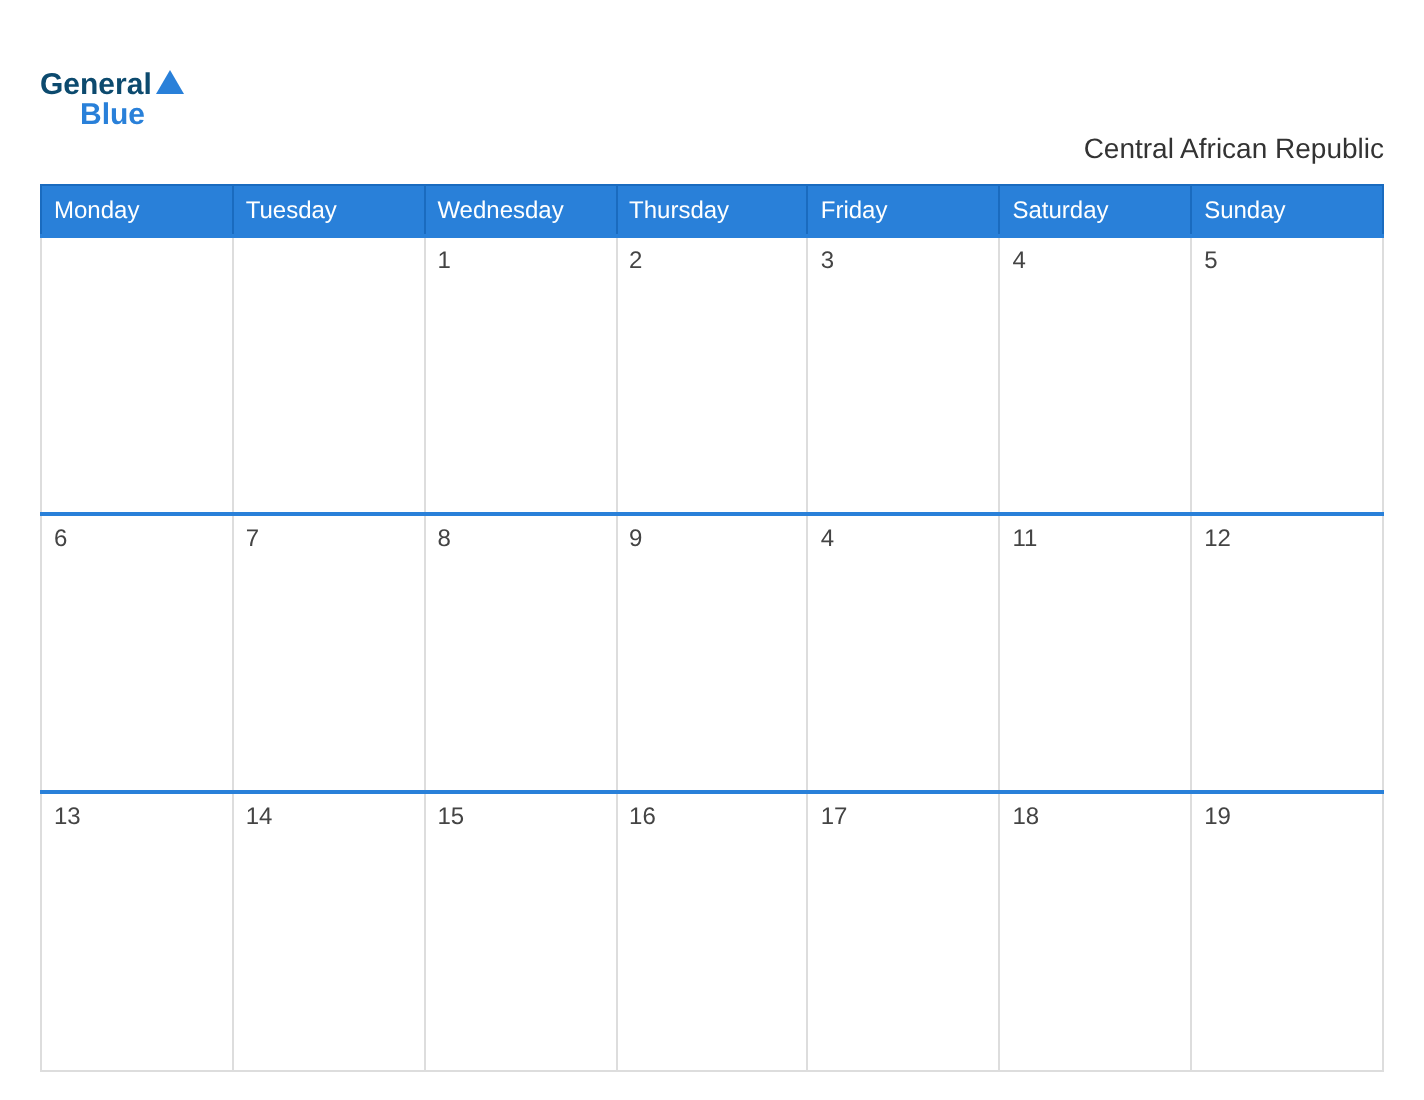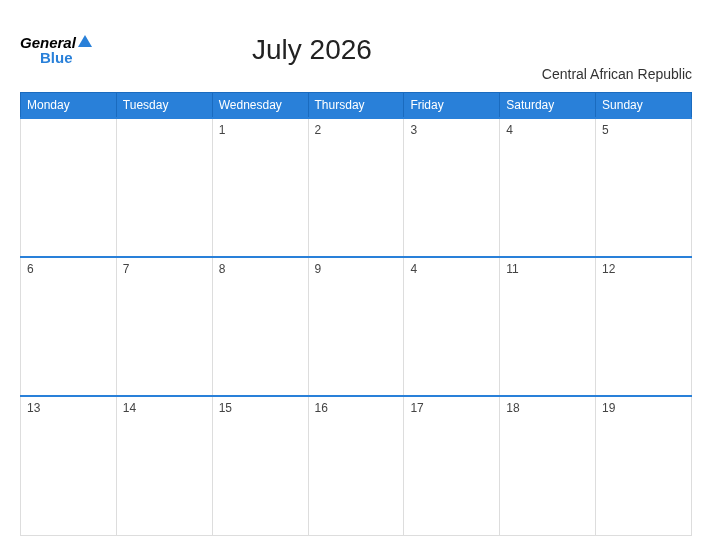--- a/index.html
+++ b/index.html
@@ -25,23 +25,22 @@
       margin-bottom: 10px;
     }
     .logo {
       display: flex;
       align-items: flex-end;
       gap: 0;
     }
     .logo-general {
       font-size: 15px;
       font-weight: bold;
-      color: #000000;
+      color: #0c4a6e;
       line-height: 1;
-      font-style: italic;
     }
     .logo-blue {
       font-size: 15px;
       font-weight: bold;
       color: #2980d9;
       line-height: 1;
       margin-left: 20px;
     }
     .logo-triangle {
       width: 0;
@@ -120,21 +119,20 @@
   <div class="header">
     <div class="logo">
       <div style="display:flex; flex-direction:column; align-items:flex-start;">
         <div style="display:flex; align-items:center;">
           <span class="logo-general">General</span>
           <div class="logo-triangle"></div>
         </div>
         <span class="logo-blue">Blue</span>
       </div>
     </div>
-    <div class="calendar-title">July 2026</div>
     <div class="region">Central African Republic</div>
   </div>
 
   <table class="calendar-table">
     <thead>
       <tr>
         <th>Monday</th>
         <th>Tuesday</th>
         <th>Wednesday</th>
         <th>Thursday</th>

